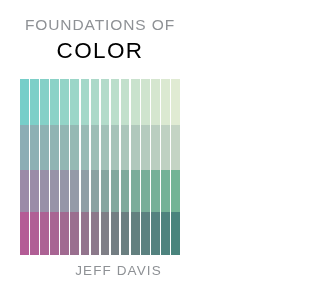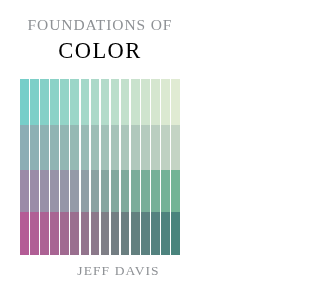--- a/index.html
+++ b/index.html
@@ -15,21 +15,20 @@
   }
   .cover {
     position: relative;
     width: 200px;
     height: 282px;
     background: #ffffff;
     box-sizing: border-box;
     display: flex;
     flex-direction: column;
     align-items: center;
-    font-family: Liberation Serif, serif;
   }
   .title-block {
     width: 100%;
     text-align: center;
     padding-top: 17px;
   }
   .title-line-1 {
     font-size: 15.5px;
     letter-spacing: 0.9px;
     color: #8e9195;

